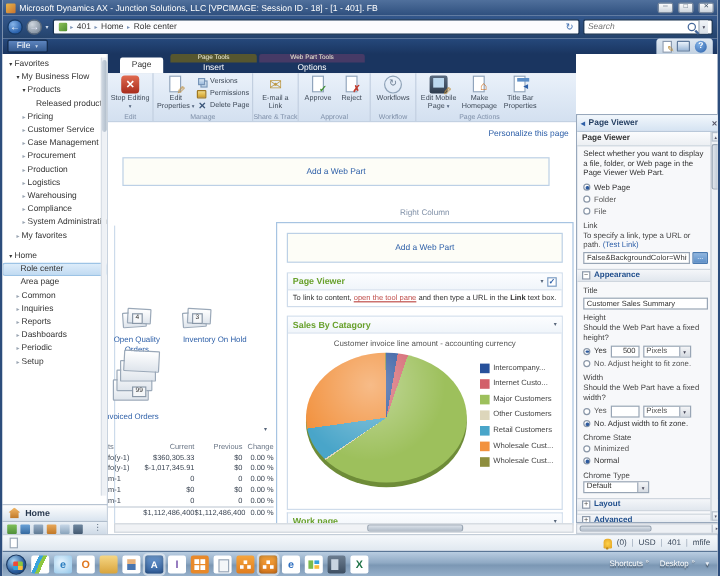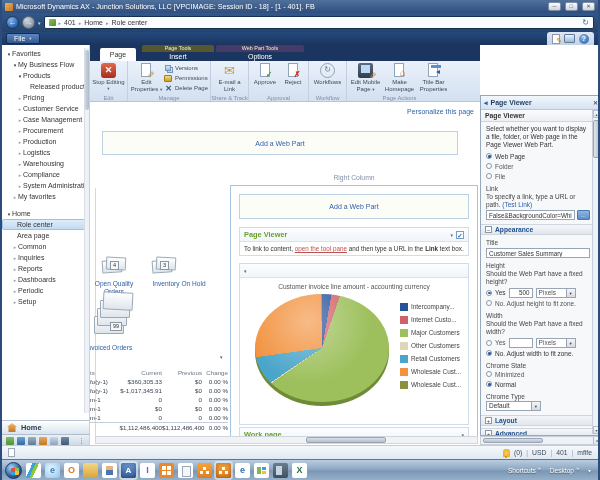--- a/index.html
+++ b/index.html
@@ -218,20 +218,25 @@
     <div class="crumbbox">
       <span class="crumb-ic"></span>
       <span class="csep">▸</span>
       <span class="crumb">401</span>
       <span class="csep">▸</span>
       <span class="crumb">Home</span>
       <span class="csep">▸</span>
       <span class="crumb">Role center</span>
       <span class="refresh">↻</span>
     </div>
+    <div class="searchbox">
+      <input placeholder="Search" style="">
+      <span class="mag"></span>
+      <span class="sdd">▾</span>
+    </div>
   </div>
 
   <div class="menubar">
     <span class="filebtn">
       <span>File</span>
       <span class="dd">▾</span>
     </span>
     <span class="menu-right">
       <span class="mi-doc"></span>
       <span class="mi-mon"></span>
@@ -538,20 +543,21 @@
           <span class="wpa">▾</span>
           <span class="wpcb">✓</span>
         </div>
         <div class="pvbody">
           <span>To link to content, </span><span class="pvlink">open the tool pane</span><span> and then type a URL in the </span><span class="pvbold">Link</span><span> text box.</span>
         </div>
       </div>
 
       <div class="wpart salespart">
         <div class="wph">
+          <span class="wpt">Sales By Catagory</span>
           <span class="wpa">▾</span>
         </div>
         <div class="subt">Customer invoice line amount - accounting currency</div>
         <div class="pieshadow"></div>
         <div class="pie" style="background: conic-gradient(rgb(39, 81, 155) 0deg, rgb(39, 81, 155) 10.08deg, rgb(210, 96, 106) 10.08deg, rgb(210, 96, 106) 19.08deg, rgb(157, 192, 92) 19.08deg, rgb(157, 192, 92) 235.08deg, rgb(221, 214, 187) 235.08deg, rgb(221, 214, 187) 236.16deg, rgb(73, 165, 201) 236.16deg, rgb(73, 165, 201) 262.08deg, rgb(242, 146, 63) 262.08deg, rgb(242, 146, 63) 358.92deg, rgb(142, 142, 62) 358.92deg, rgb(142, 142, 62) 360deg);"></div>
         <div class="piegloss"></div>
         <div class="legend">
           <div class="litem">
               <span class="sw" style="background: rgb(39, 81, 155);"></span>
               <span class="llbl">Intercompany...</span>

